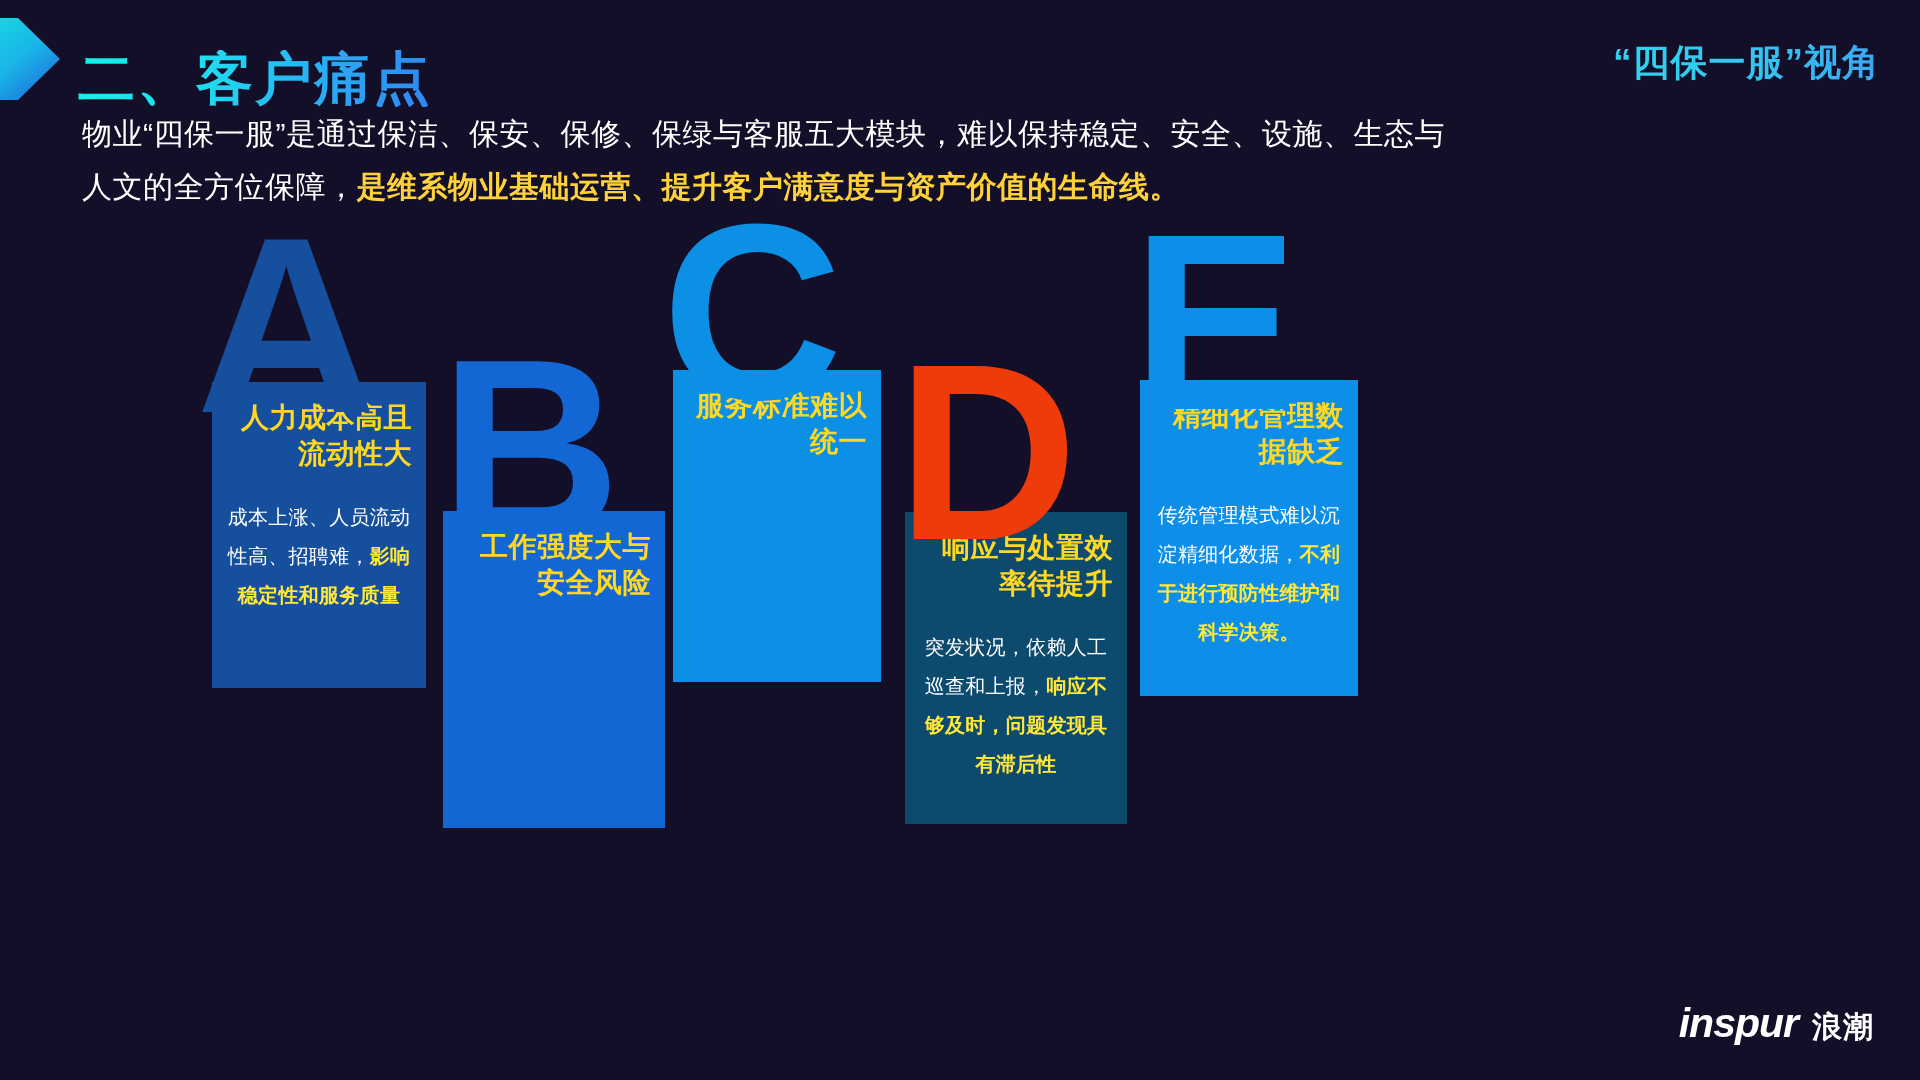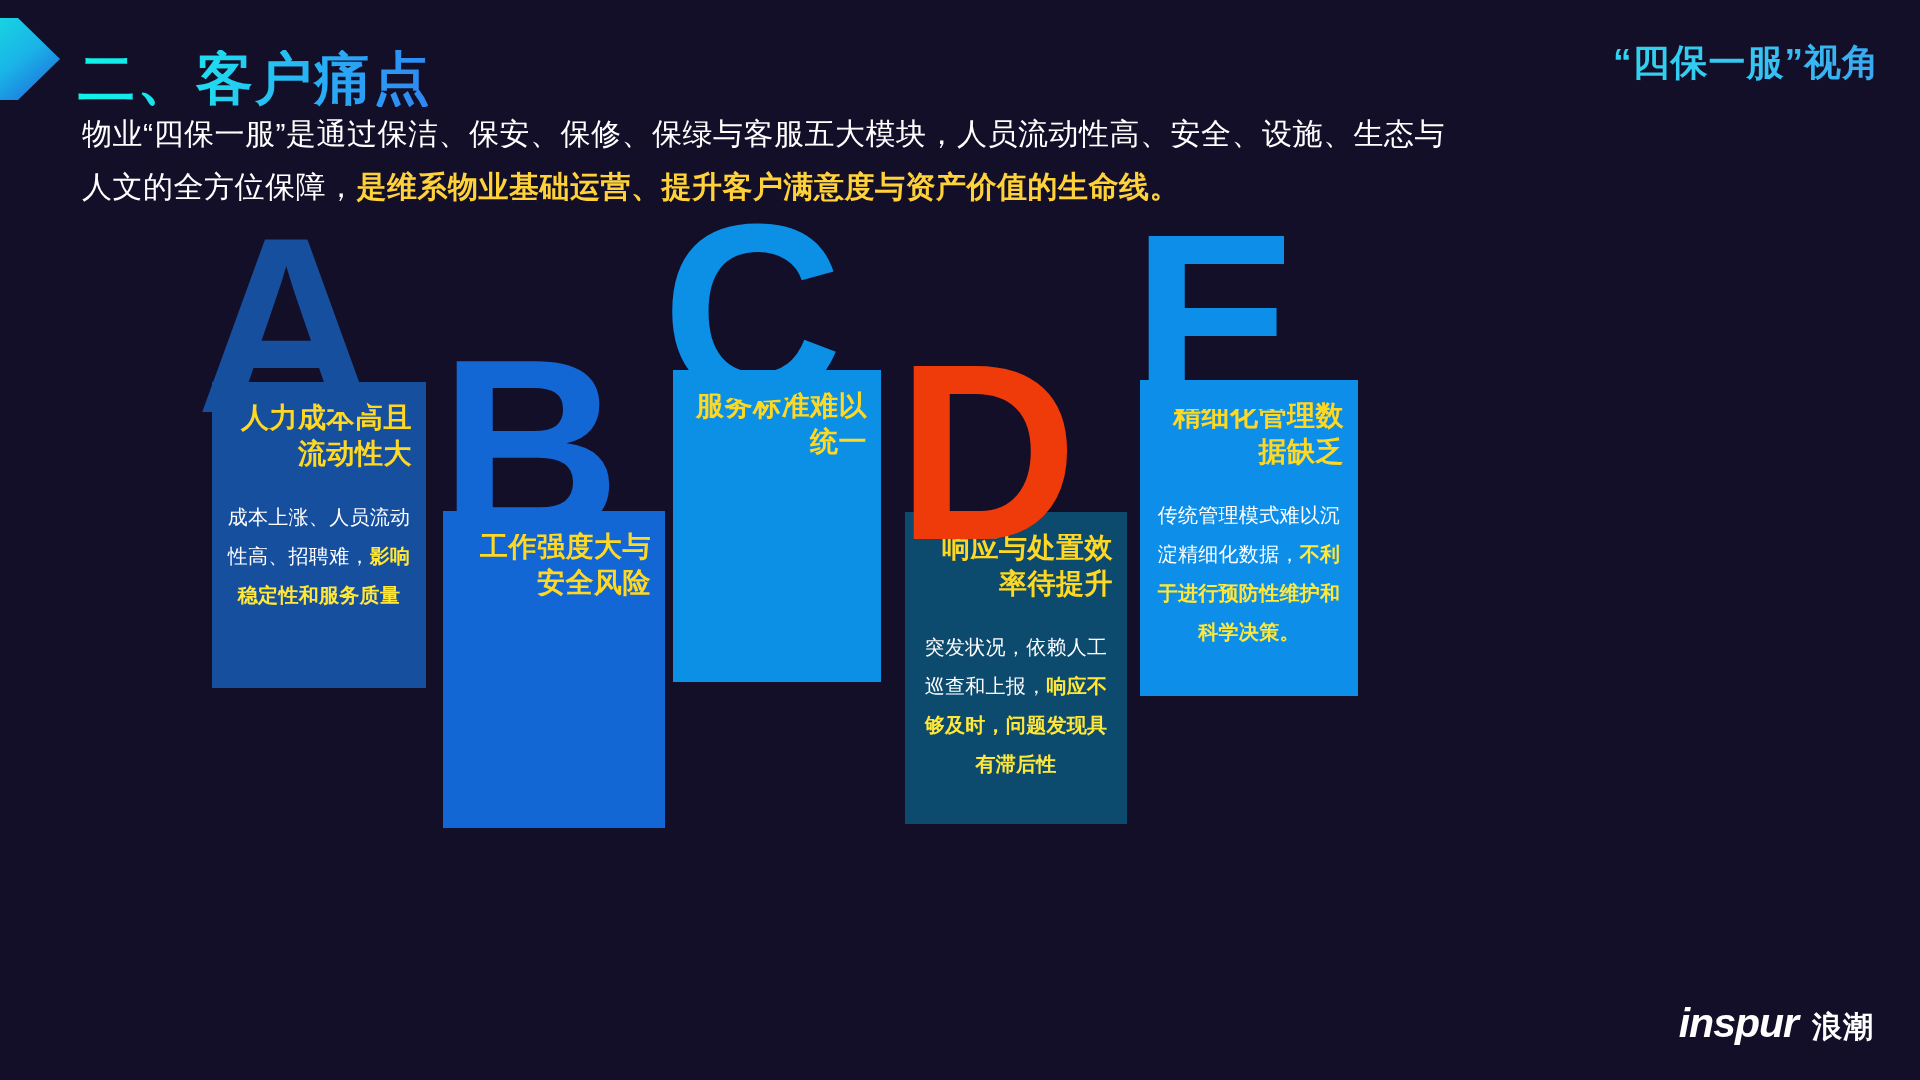--- a/index.html
+++ b/index.html
@@ -90,21 +90,21 @@
     </defs>
     <path d="M0 0 L58 0 L100 41 L58 82 L0 82 Z" fill="url(#gchev)"></path>
   </svg>
 </div>
 
 <h1 id="slide-title">二、客户痛点</h1>
 
 <div id="header-right">“四保一服”视角</div>
 
 <div id="intro">
-  <span>物业“四保一服”是通过保洁、保安、保修、保绿与客服五大模块，人员流动性高、安全、设施、生态与</span><br>
+  <span>物业“四保一服”是通过保洁、保安、保修、保绿与客服五大模块，难以保持稳定、安全、设施、生态与</span><br>
   <span>人文的全方位保障，</span><span class="hl" style="color: rgb(255, 210, 58);">是维系物业基础运营、提升客户满意度与资产价值的生命线。</span>
 </div>
 
 <div class="bigletter" id="letter-a" style="color: rgb(22, 79, 158);">A</div>
 <div class="bigletter" id="letter-b" style="color: rgb(19, 103, 212);">B</div>
 <div class="bigletter" id="letter-c" style="color: rgb(11, 144, 230);">C</div>
 <div class="bigletter" id="letter-d" style="color: rgb(239, 58, 9);">D</div>
 <div class="bigletter" id="letter-e" style="color: rgb(13, 143, 233);">E</div>
 
 <div class="card" id="card-a" style="background: rgb(22, 79, 158);">

